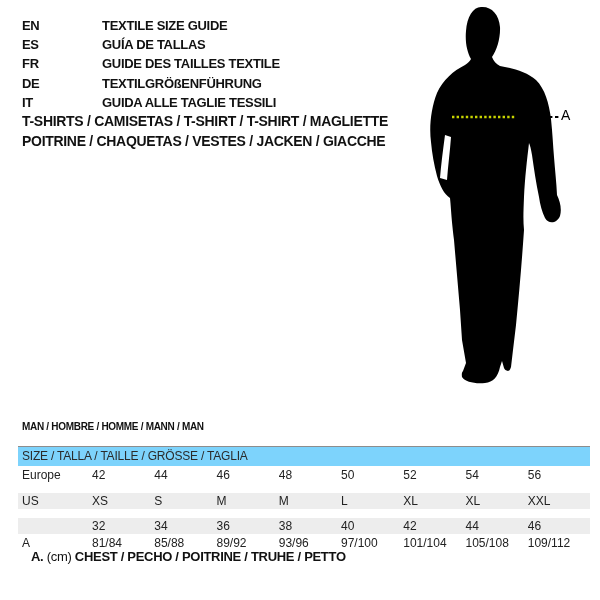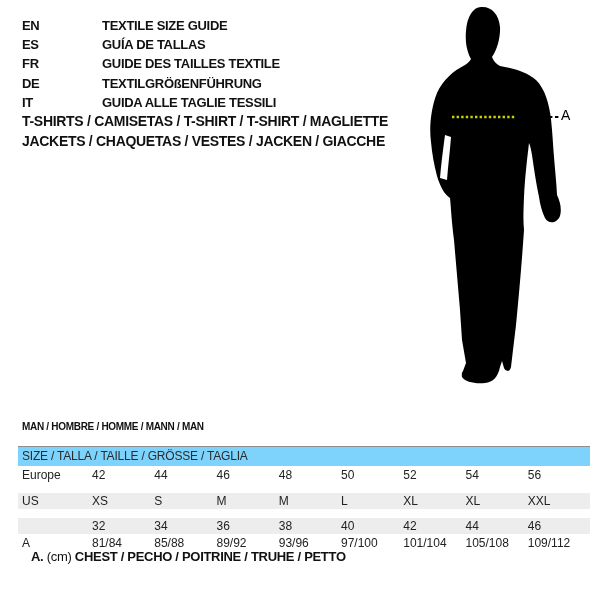--- a/index.html
+++ b/index.html
@@ -56,21 +56,21 @@
     <span class="lang-label">TEXTILGRÖßENFÜHRUNG</span>
   </div>
   <div class="lang-row">
     <span class="lang-code">IT</span>
     <span class="lang-label">GUIDA ALLE TAGLIE TESSILI</span>
   </div>
 </div>
 
 <div class="categories">
   <div>T-SHIRTS / CAMISETAS / T-SHIRT / T-SHIRT / MAGLIETTE</div>
-  <div>JACKETS / CHAQUETAS / VESTES / JACKEN / GIACCHE</div>
+  <div>POITRINE / CHAQUETAS / VESTES / JACKEN / GIACCHE</div>
 </div>
 
 <div class="figure-wrap">
   <svg width="160" height="390" viewBox="0 0 160 390" xmlns="http://www.w3.org/2000/svg">
     <path fill="#000000" d="
       M76,2
       C86,1 94,9 95,22
       C95.5,33 92,45 87,52
       C88.5,56 91,59 95,61
       C107,63 122,67 131,75

